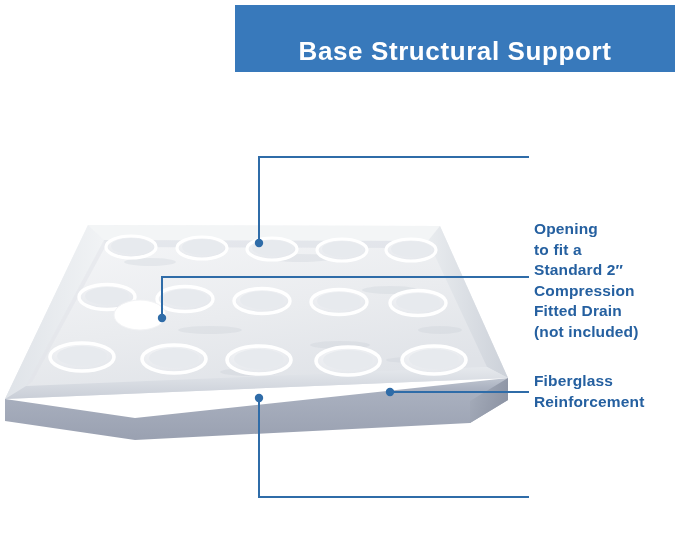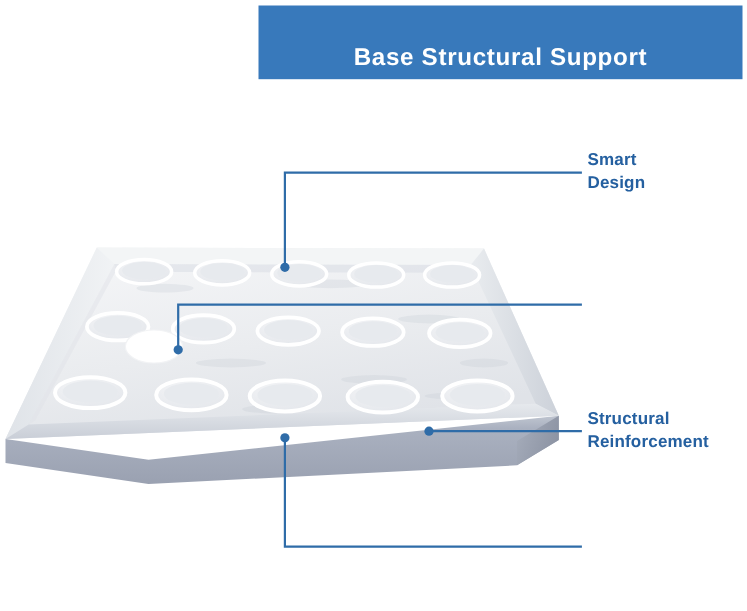--- a/index.html
+++ b/index.html
@@ -31,21 +31,21 @@
     top: 5px;
     width: 440px;
     height: 67px;
     background: #3879bb;
     display: flex;
     align-items: center;
     justify-content: center;
   }
   .banner-title {
     color: #ffffff;
-    font-size: 22px;
+    font-size: 26px;
     font-weight: bold;
     letter-spacing: 0.6px;
     white-space: nowrap;
     font-family: "Liberation Sans", sans-serif;
     margin-top: 26px;
   }
 
   
   .callout {
     position: absolute;
@@ -237,21 +237,25 @@
       <circle cx="162" cy="318" r="4.2"></circle>
       <circle cx="390" cy="392" r="4.2"></circle>
       <circle cx="259" cy="398" r="4.2"></circle>
     </g>
   </svg>
 
   <div class="banner">
     <span class="banner-title">Base Structural Support</span>
   </div>
 
-  <div class="callout" id="callout-smart-design">Smart
-Design</div>
-
-
-  <div class="callout" id="callout-fiberglass">Structural
+
+  <div class="callout" id="callout-drain-opening">Opening
+to fit a
+Standard 2″
+Compression
+Fitted Drain
+(not included)</div>
+
+  <div class="callout" id="callout-fiberglass">Fiberglass
 Reinforcement</div>
 
 
 </div>
 
 </body></html>

